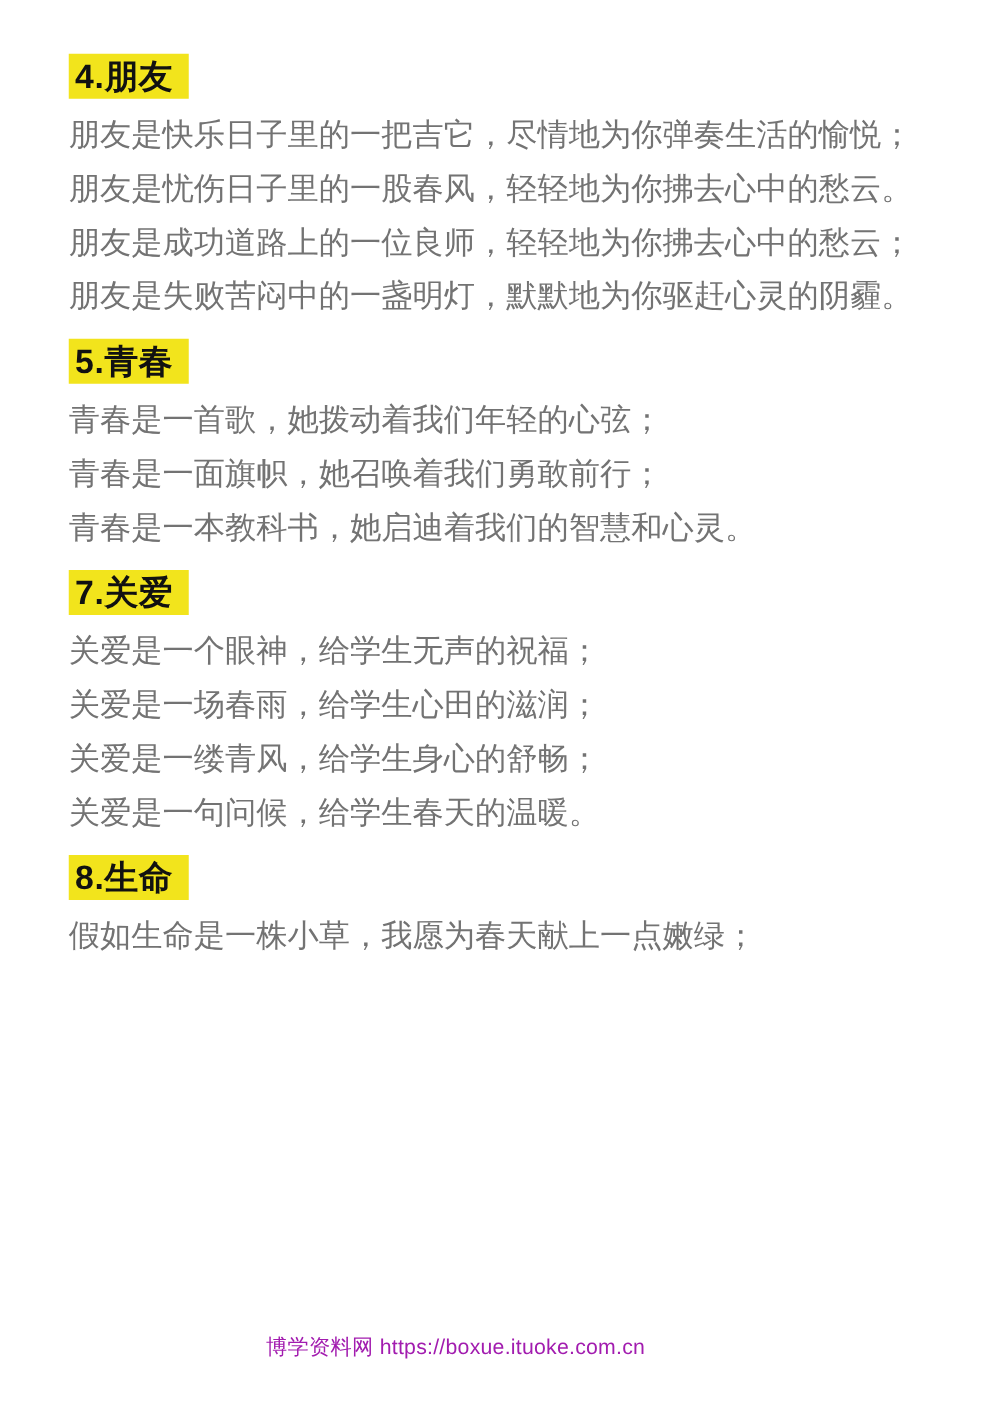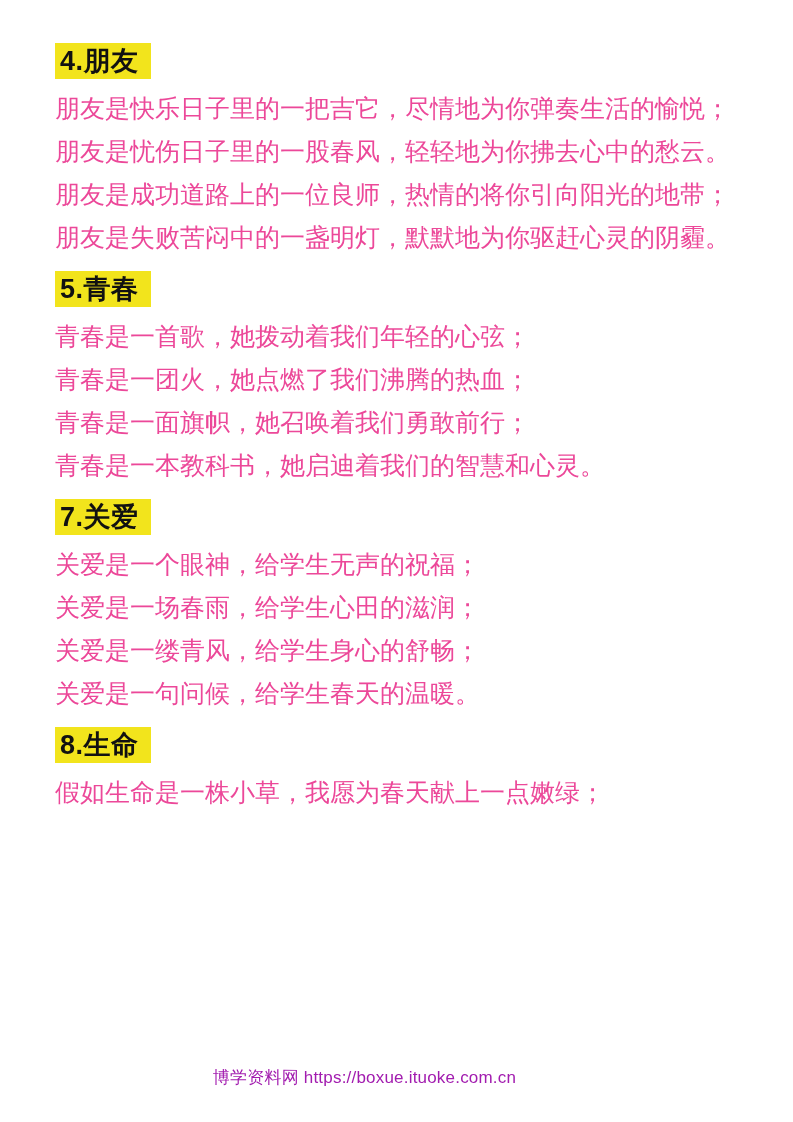--- a/index.html
+++ b/index.html
@@ -31,21 +31,21 @@
     padding: 4px 12px 4px 5px;
     letter-spacing: 0.5px;
   }
   .heading-row {
     margin-bottom: 8px;
   }
   .line {
     font-size: 25px;
     line-height: 43px;
     white-space: nowrap;
-    color: #ec4899;
+    color: #737373;
     letter-spacing: 0px;
   }
   .watermark {
     position: absolute;
     left: 0;
     right: 0;
     bottom: 33px;
     text-align: center;
     font-size: 17px;
     color: #a21caf;
@@ -56,30 +56,29 @@
 <body>
 
 <div class="page">
 
   <div class="section">
     <div class="heading-row">
       <span class="heading">4.朋友</span>
     </div>
     <div class="line">朋友是快乐日子里的一把吉它，尽情地为你弹奏生活的愉悦；</div>
     <div class="line">朋友是忧伤日子里的一股春风，轻轻地为你拂去心中的愁云。</div>
-    <div class="line">朋友是成功道路上的一位良师，热情的将你引向阳光的地带；</div>
+    <div class="line">朋友是成功道路上的一位良师，轻轻地为你拂去心中的愁云；</div>
     <div class="line">朋友是失败苦闷中的一盏明灯，默默地为你驱赶心灵的阴霾。</div>
   </div>
 
   <div class="section">
     <div class="heading-row">
       <span class="heading">5.青春</span>
     </div>
     <div class="line">青春是一首歌，她拨动着我们年轻的心弦；</div>
-    <div class="line">青春是一团火，她点燃了我们沸腾的热血；</div>
     <div class="line">青春是一面旗帜，她召唤着我们勇敢前行；</div>
     <div class="line">青春是一本教科书，她启迪着我们的智慧和心灵。</div>
   </div>
 
 
   <div class="section">
     <div class="heading-row">
       <span class="heading">7.关爱</span>
     </div>
     <div class="line">关爱是一个眼神，给学生无声的祝福；</div>

